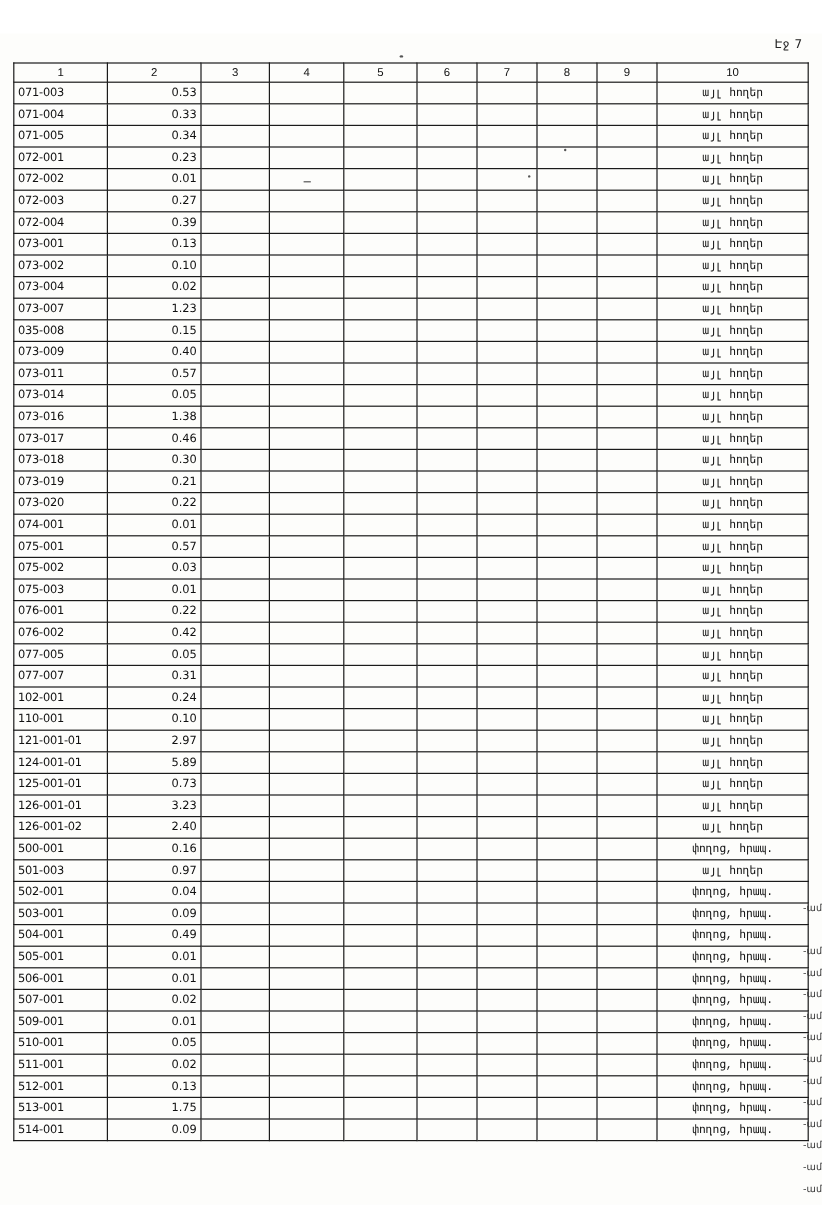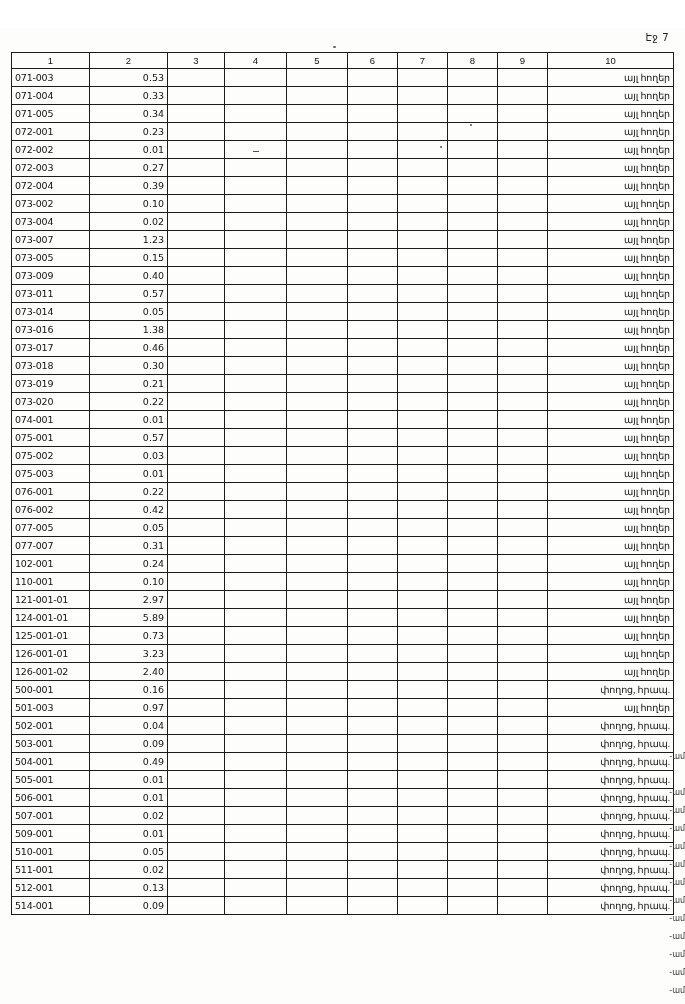--- a/index.html
+++ b/index.html
@@ -85,22 +85,22 @@
     font-size: 9.5px;
     letter-spacing: -0.2px;
   }
   td.num {
     text-align: right;
     font-family: "DejaVu Sans", sans-serif;
     font-size: 9.5px;
   }
   td.blank { }
   td.note {
-    text-align: right;
-    font-family: Liberation Serif, serif;
+    text-align: center;
+    font-family: Liberation Mono, monospace;
     font-size: 9.5px;
     letter-spacing: -0.1px;
   }
   .margin-notes {
     position: absolute;
     top: 24px;
     left: 673px;
     width: 12px;
   }
   .margin-note {
@@ -230,20 +230,32 @@
           <td class="blank"></td>
           <td class="blank"></td>
           <td class="blank"></td>
           <td class="blank"></td>
           <td class="blank"></td>
           <td class="blank"></td>
           <td class="blank"></td>
           <td class="note">այլ հողեր</td>
         </tr>
         <tr>
+          <td class="code">073-001</td>
+          <td class="num">0.13</td>
+          <td class="blank"></td>
+          <td class="blank"></td>
+          <td class="blank"></td>
+          <td class="blank"></td>
+          <td class="blank"></td>
+          <td class="blank"></td>
+          <td class="blank"></td>
+          <td class="note">այլ հողեր</td>
+        </tr>
+        <tr>
           <td class="code">073-002</td>
           <td class="num">0.10</td>
           <td class="blank"></td>
           <td class="blank"></td>
           <td class="blank"></td>
           <td class="blank"></td>
           <td class="blank"></td>
           <td class="blank"></td>
           <td class="blank"></td>
           <td class="note">այլ հողեր</td>
@@ -266,21 +278,21 @@
           <td class="blank"></td>
           <td class="blank"></td>
           <td class="blank"></td>
           <td class="blank"></td>
           <td class="blank"></td>
           <td class="blank"></td>
           <td class="blank"></td>
           <td class="note">այլ հողեր</td>
         </tr>
         <tr>
-          <td class="code">073-005</td>
+          <td class="code">035-008</td>
           <td class="num">0.15</td>
           <td class="blank"></td>
           <td class="blank"></td>
           <td class="blank"></td>
           <td class="blank"></td>
           <td class="blank"></td>
           <td class="blank"></td>
           <td class="blank"></td>
           <td class="note">այլ հողեր</td>
         </tr>
@@ -688,20 +700,32 @@
           <td class="blank"></td>
           <td class="blank"></td>
           <td class="blank"></td>
           <td class="blank"></td>
           <td class="blank"></td>
           <td class="note">փողոց, հրապ.</td>
         </tr>
         <tr>
           <td class="code">512-001</td>
           <td class="num">0.13</td>
+          <td class="blank"></td>
+          <td class="blank"></td>
+          <td class="blank"></td>
+          <td class="blank"></td>
+          <td class="blank"></td>
+          <td class="blank"></td>
+          <td class="blank"></td>
+          <td class="note">փողոց, հրապ.</td>
+        </tr>
+        <tr>
+          <td class="code">513-001</td>
+          <td class="num">1.75</td>
           <td class="blank"></td>
           <td class="blank"></td>
           <td class="blank"></td>
           <td class="blank"></td>
           <td class="blank"></td>
           <td class="blank"></td>
           <td class="blank"></td>
           <td class="note">փողոց, հրապ.</td>
         </tr>
         <tr>

